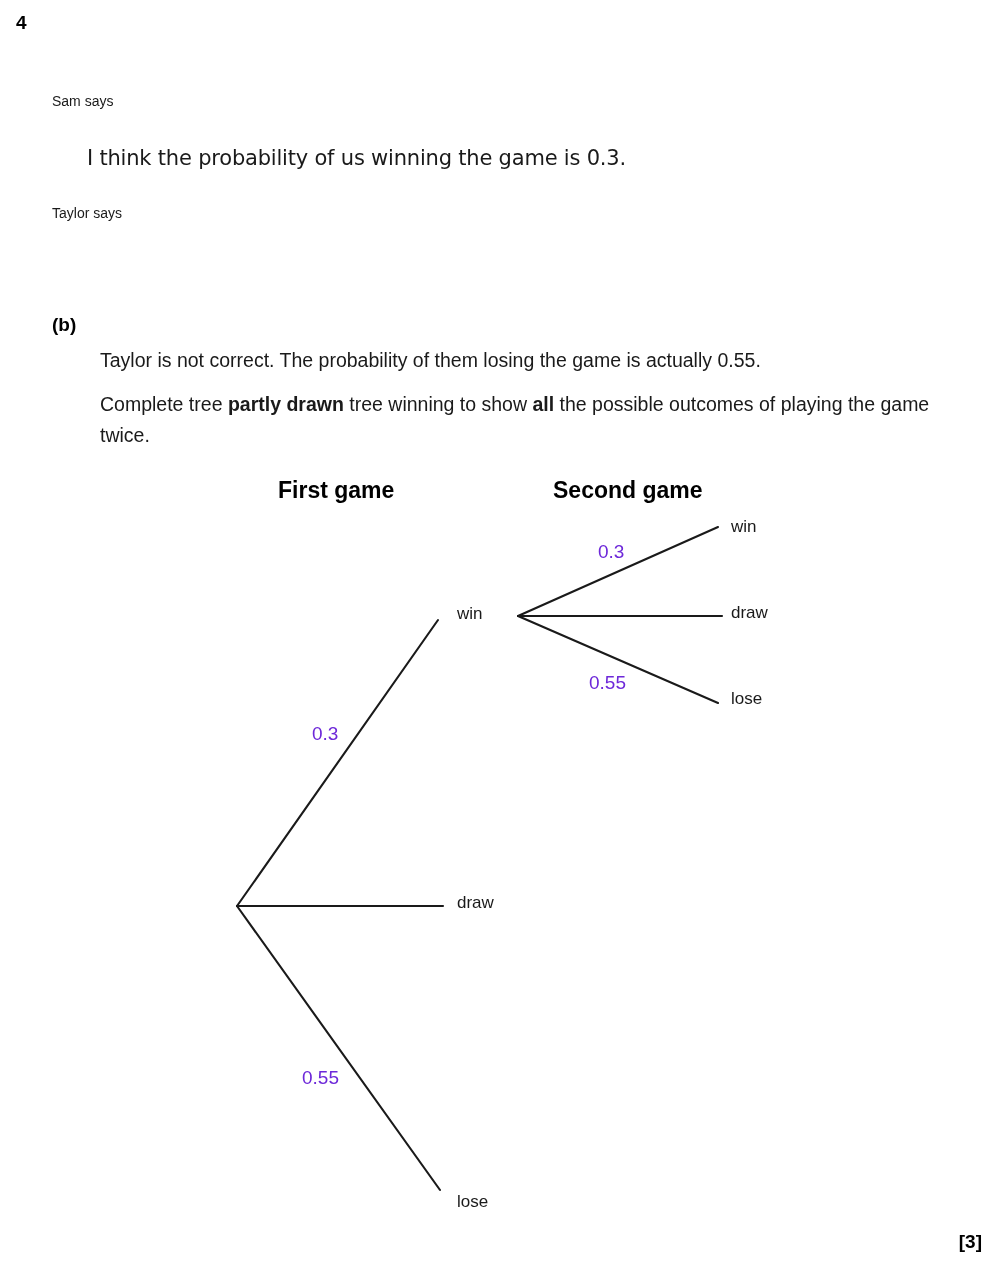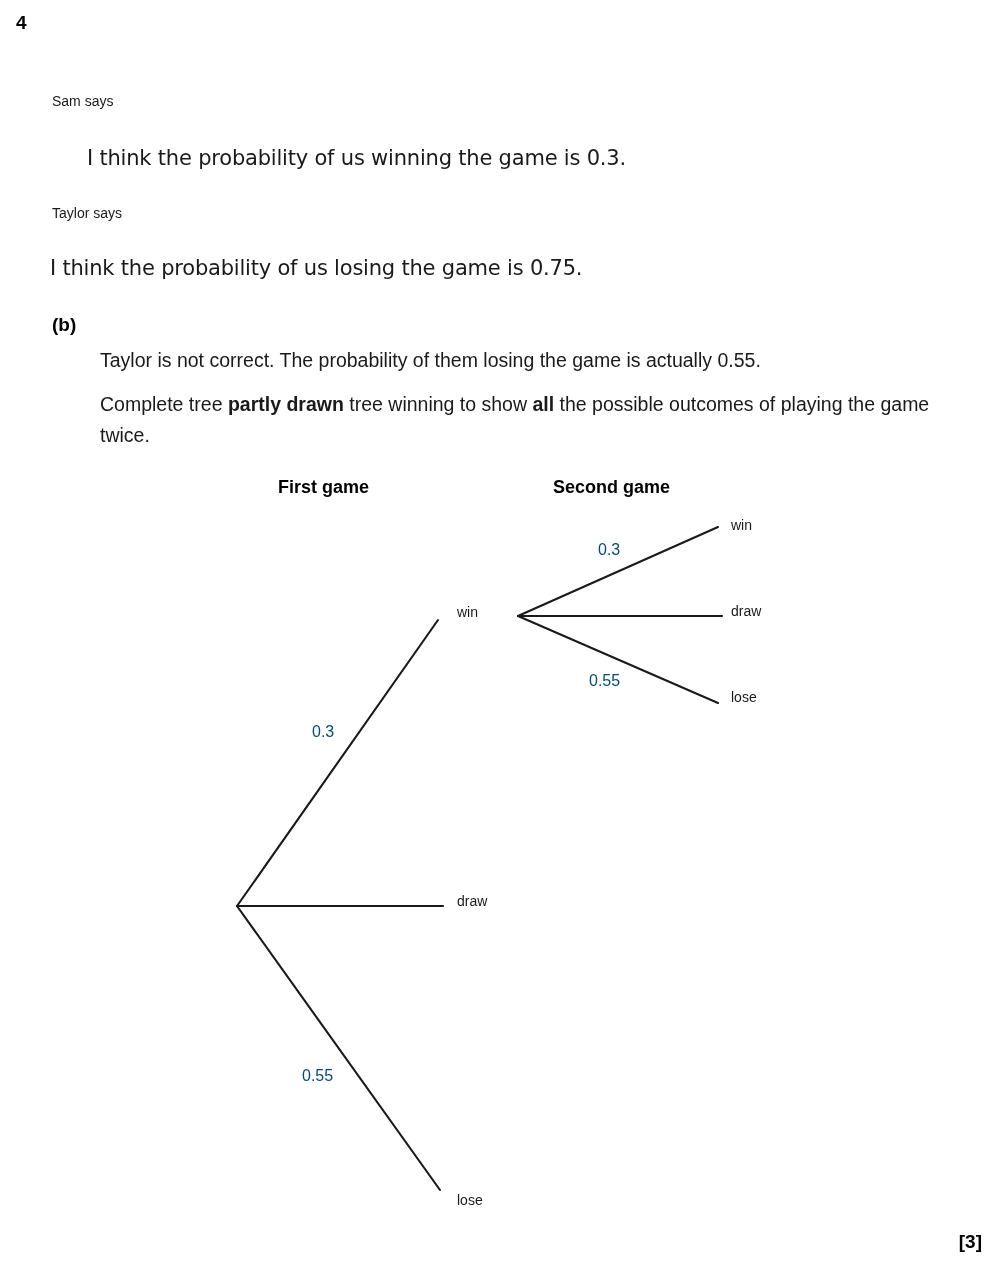--- a/index.html
+++ b/index.html
@@ -74,21 +74,21 @@
     font-size: 19.5px;
     line-height: 31px;
     color: #1a1a1a;
   }
   .part-body .gap { display: block; height: 13px; }
   .part-body b { font-weight: bold; }
 
   
   .col-head {
     position: absolute;
-    font-size: 18px;
+    font-size: 23px;
     font-weight: bold;
     color: #000;
     white-space: nowrap;
   }
   .head-first  { left: 278px; top: 477px; }
   .head-second { left: 553px; top: 477px; }
 
   
   .tree {
     position: absolute;
@@ -97,28 +97,28 @@
     width: 1000px;
     height: 1269px;
   }
   .tree line {
     stroke: #1a1a1a;
     stroke-width: 2.1;
     stroke-linecap: round;
   }
   .node-label {
     position: absolute;
-    font-size: 14px;
+    font-size: 17px;
     color: #1a1a1a;
     white-space: nowrap;
   }
   .prob-label {
     position: absolute;
-    font-size: 16px;
-    color: #0c4a6e;
+    font-size: 19px;
+    color: #6d28d9;
     white-space: nowrap;
   }
   
   .lbl-g1-win  { left: 457px; top: 604px; }
   .lbl-g1-draw { left: 457px; top: 893px; }
   .lbl-g1-lose { left: 457px; top: 1192px; }
   .p-g1-win    { left: 312px; top: 723px; }
   .p-g1-lose   { left: 302px; top: 1067px; }
   
   .lbl-g2-win  { left: 731px; top: 517px; }
@@ -145,21 +145,20 @@
   <div class="qnum">4</div>
 
   <div class="stem">
     <br>
   </div>
 
   <div class="says says-sam">Sam says</div>
   <div class="quote quote-sam">I think the probability of us winning the game is 0.3.</div>
 
   <div class="says says-taylor">Taylor says</div>
-  <div class="quote quote-taylor">I think the probability of us losing the game is 0.75.</div>
 
   <div class="part-label">(b)</div>
 
   <div class="part-body">
     <br>
     <span>Taylor is not correct. The probability of them losing the game is actually 0.55.</span>
     <span class="gap"></span>
     <span><span>Complete tree </span><b>partly drawn</b><span> tree winning to show </span><b>all</b><span> the possible outcomes of playing the game twice.</span></span>
   </div>
 

